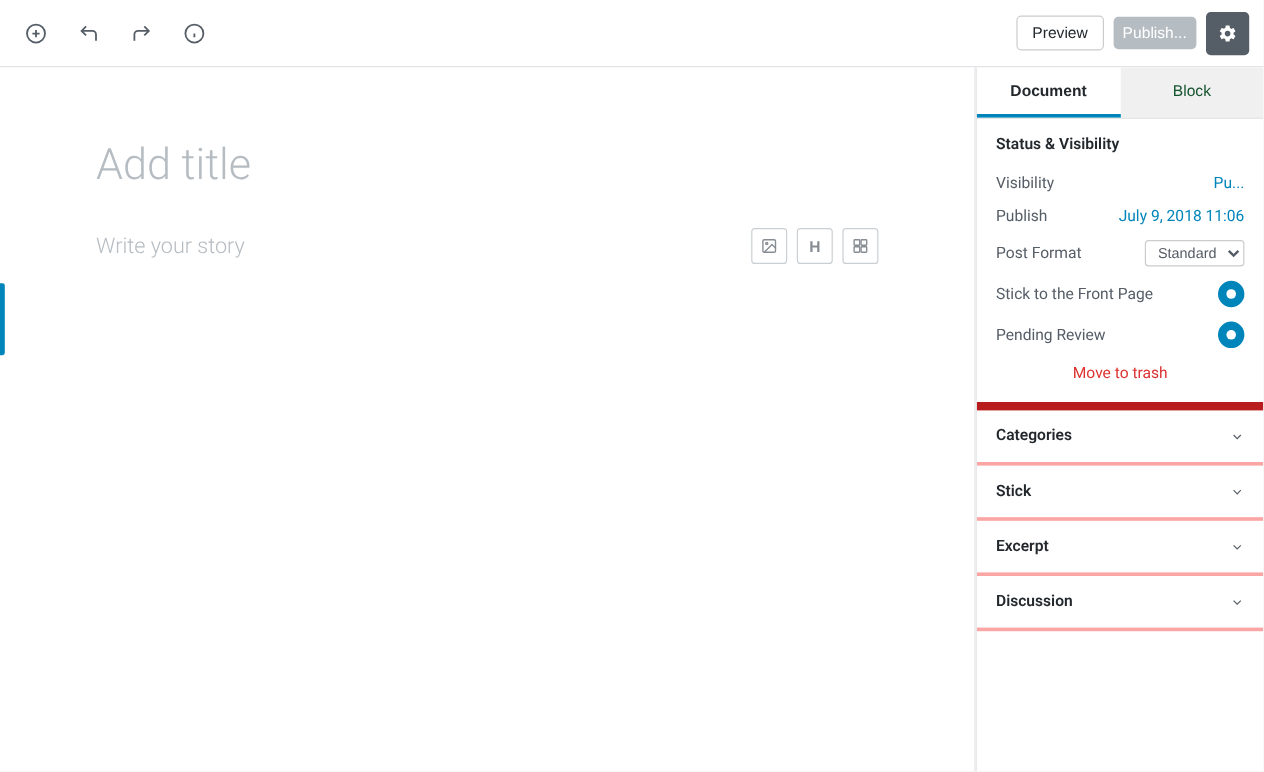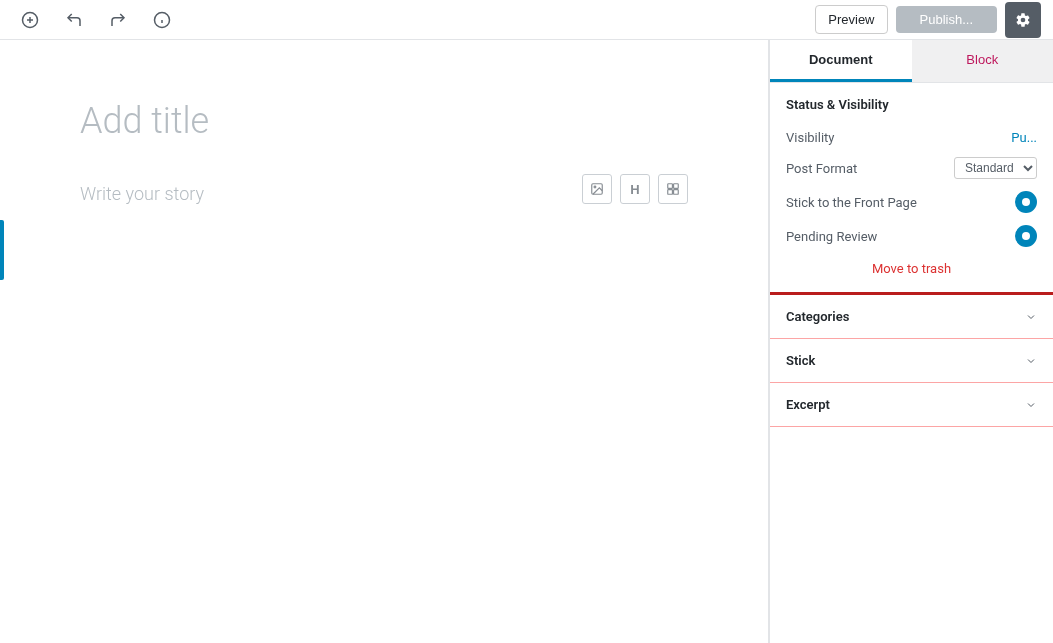--- a/index.html
+++ b/index.html
@@ -7,21 +7,21 @@
       font-family: -apple-system, BlinkMacSystemFont, "Segoe UI", Roboto, sans-serif;
       background: #f0f0f1;
       height: 643px;
       overflow: hidden;
       display: flex;
       flex-direction: column;
     }
 
     
     .toolbar {
-      height: 40px;
+      height: 56px;
       background: #fff;
       border-bottom: 1px solid #e2e4e7;
       display: flex;
       align-items: center;
       padding: 0 12px;
       justify-content: space-between;
       flex-shrink: 0;
     }
     .toolbar-left {
       display: flex;
@@ -49,21 +49,21 @@
     .btn-preview {
       padding: 6px 12px;
       border: 1px solid #ccc;
       background: #fff;
       border-radius: 4px;
       cursor: pointer;
       font-size: 13px;
       color: #23282d;
     }
     .btn-publish {
-      padding: 6px 24px;
+      padding: 6px 8px;
       border: none;
       background: #b5bcc2;
       border-radius: 4px;
       cursor: pointer;
       font-size: 13px;
       color: #fff;
     }
     .btn-settings {
       width: 36px;
       height: 36px;
@@ -98,21 +98,21 @@
     .editor-title-placeholder {
       font-size: 36px;
       color: #b5bcc2;
       font-weight: 300;
       margin-bottom: 32px;
       cursor: text;
     }
 
     .editor-body-area {
       display: flex;
-      align-items: flex-end;
+      align-items: center;
       gap: 1px;
     }
 
     .editor-body-placeholder {
       font-size: 18px;
       color: #b5bcc2;
       font-weight: 300;
       flex: 1;
       cursor: text;
     }
@@ -143,21 +143,21 @@
       left: 0;
       top: 180px;
       width: 4px;
       height: 60px;
       background: #0085ba;
       border-radius: 0 2px 2px 0;
     }
 
     
     .sidebar {
-      width: 284px;
+      width: 240px;
       background: #fff;
       border-left: 1px solid #e2e4e7;
       display: flex;
       flex-direction: column;
       overflow-y: auto;
       flex-shrink: 0;
     }
 
     .sidebar-tabs {
       display: flex;
@@ -165,32 +165,32 @@
       background: #f0f0f1;
     }
     .sidebar-tab {
       flex: 1;
       padding: 12px 16px;
       text-align: center;
       font-size: 13px;
       cursor: pointer;
       border: none;
       background: transparent;
-      color: #be185d;
+      color: #14532d;
       border-bottom: 3px solid transparent;
     }
     .sidebar-tab.active {
       background: #fff;
       color: #23282d;
       border-bottom: 3px solid #0085ba;
       font-weight: 600;
     }
 
     .sidebar-section {
-      border-bottom: 3px solid #b91c1c;
+      border-bottom: 7px solid #b91c1c;
       padding: 0;
     }
     .sidebar-section-title {
       font-size: 13px;
       font-weight: 600;
       color: #23282d;
       padding: 14px 16px 0;
     }
     .sidebar-section-body {
       padding: 12px 16px;
@@ -260,21 +260,21 @@
       font-size: 13px;
       color: #dc3232;
       cursor: pointer;
       text-decoration: none;
       display: block;
       text-align: center;
       padding: 8px 0 4px;
     }
 
     .sidebar-collapsible {
-      border-bottom: 1px solid #fca5a5;
+      border-bottom: 3px solid #fca5a5;
     }
     .sidebar-collapsible-header {
       padding: 14px 16px;
       font-size: 13px;
       font-weight: 600;
       color: #23282d;
       cursor: pointer;
       display: flex;
       justify-content: space-between;
       align-items: center;
@@ -368,20 +368,24 @@
     </div>
 
     <div class="sidebar-section">
       <div class="sidebar-section-title">Status &amp; Visibility</div>
       <div class="sidebar-section-body">
         <div class="field-row">
           <span class="field-label">Visibility</span>
           <a class="field-value">Pu...</a>
         </div>
         <div class="field-row">
+          <span class="field-label">Publish</span>
+          <a class="field-value">July 9, 2018 11:06</a>
+        </div>
+        <div class="field-row">
           <span class="field-label">Post Format</span>
           <select class="post-format-select">
             <option>Standard</option>
           </select>
         </div>
         <div class="toggle-row">
           <span class="toggle-label">Stick to the Front Page</span>
           <div class="radio-btn checked"></div>
         </div>
         <div class="toggle-row">
@@ -413,16 +417,24 @@
 
     <div class="sidebar-collapsible">
       <div class="sidebar-collapsible-header">
         <span>Excerpt</span>
         <svg width="12" height="12" viewBox="0 0 24 24" fill="none" stroke="#555d66" stroke-width="2">
           <polyline points="6,9 12,15 18,9"></polyline>
         </svg>
       </div>
     </div>
 
+    <div class="sidebar-collapsible">
+      <div class="sidebar-collapsible-header">
+        <span>Discussion</span>
+        <svg width="12" height="12" viewBox="0 0 24 24" fill="none" stroke="#555d66" stroke-width="2">
+          <polyline points="6,9 12,15 18,9"></polyline>
+        </svg>
+      </div>
+    </div>
 
   </div>
 
 </div>
 
 </body></html>

